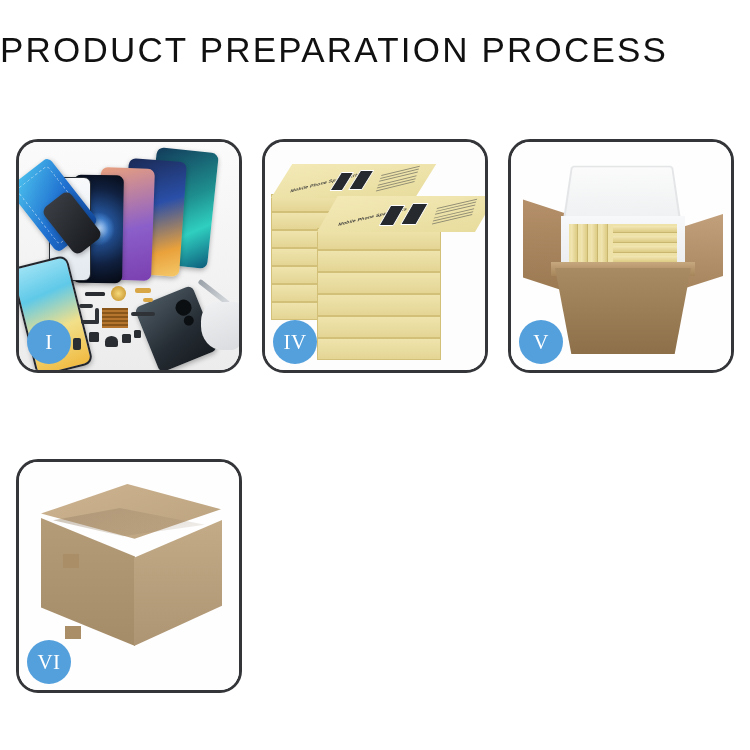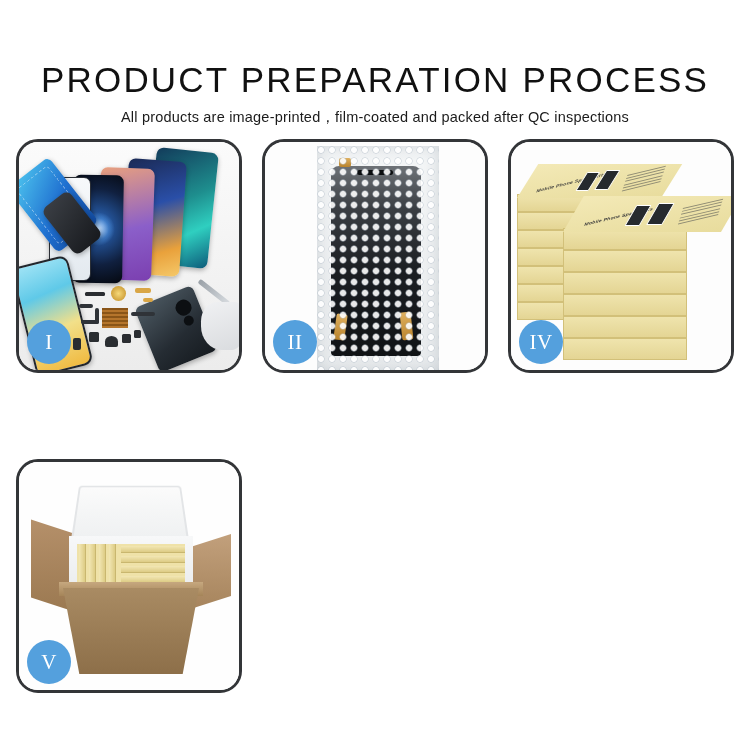--- a/index.html
+++ b/index.html
@@ -5,21 +5,21 @@
   * { box-sizing: border-box; margin: 0; padding: 0; }
   html, body {
     width: 750px; height: 750px;
     background: #ffffff;
     font-family: "Liberation Sans", sans-serif;
     overflow: hidden;
   }
   .page { position: relative; width: 750px; height: 750px; background: #fff; }
 
   
-  .header { padding-top: 62px; text-align: center; }
+  .header { padding-top: 32px; text-align: left; }
   .title {
     font-size: 35px; font-weight: 500; color: #111;
     letter-spacing: 2.2px; line-height: 1.05; white-space: nowrap;
   }
   .subtitle {
     margin-top: 9px; font-size: 14.5px; font-weight: 400;
     color: #1b1b1b; letter-spacing: .2px; white-space: nowrap;
   }
 
   
@@ -180,21 +180,20 @@
     clip-path: polygon(44% 0, 100% 38%, 46% 64%, 0 28%); }
   .c6-tape { position: absolute; background: #a98e68; }
 </style>
 </head>
 <body>
 
 <div class="page">
 
   <div class="header">
     <div class="title">PRODUCT PREPARATION PROCESS</div>
-    <div class="subtitle">All products are image-printed，film-coated and packed after QC inspections</div>
   </div>
 
   <div class="grid">
 
     <div class="panel">
       <div class="photo p1">
         <div class="ph ph-e"></div>
         <div class="ph ph-d"></div>
         <div class="ph ph-c"></div>
         <div class="ph ph-b"></div>
@@ -216,32 +215,20 @@
         <div class="flex" style="left:60px;top:162px;width:14px;height:4px;"></div>
         <div class="flex-gold" style="left:116px;top:146px;width:16px;height:5px;"></div>
         <div class="flex-gold" style="left:124px;top:156px;width:10px;height:4px;"></div>
         <div class="chip" style="left:54px;top:196px;width:8px;height:12px;border-radius:2px;"></div>
         <div class="tool"></div>
         <div class="hand"></div>
       </div>
       <div class="badge">I</div>
     </div>
 
-    <div class="panel">
-      <div class="photo p2">
-        <div class="bubblebag">
-          <div class="screen-in"></div>
-          <div class="conn" style="left:18px;top:168px;width:11px;height:26px;transform:rotate(8deg);"></div>
-          <div class="conn" style="left:84px;top:166px;width:11px;height:28px;transform:rotate(-6deg);"></div>
-          <div class="conn" style="left:22px;top:12px;width:12px;height:9px;"></div>
-          <div class="bubbles"></div>
-        </div>
-      </div>
-      <div class="badge">II</div>
-    </div>
 
 
     <div class="panel">
       <div class="photo p4">
         <div class="stack">
 
           <div class="kbox" style="left:6px;top:52px;width:100px;height:18px;"></div>
           <div class="kbox" style="left:6px;top:70px;width:100px;height:18px;"></div>
           <div class="kbox" style="left:6px;top:88px;width:100px;height:18px;"></div>
           <div class="kbox" style="left:6px;top:106px;width:100px;height:18px;"></div>
@@ -303,15 +290,26 @@
           <div class="c5-h" style="top:12px;"></div>
           <div class="c5-h" style="top:22px;"></div>
           <div class="c5-h" style="top:32px;"></div>
         </div>
         <div class="c5-rim"></div>
         <div class="c5-body"></div>
       </div>
       <div class="badge">V</div>
     </div>
 
+    <div class="panel">
+      <div class="photo p6">
+        <div class="c6-top"></div>
+        <div class="c6-seam"></div>
+        <div class="c6-left"></div>
+        <div class="c6-right"></div>
+        <div class="c6-tape" style="left:44px;top:92px;width:16px;height:14px;"></div>
+        <div class="c6-tape" style="left:46px;top:164px;width:16px;height:13px;"></div>
+      </div>
+      <div class="badge">VI</div>
+    </div>
 
   </div>
 </div>
 
 </body></html>

